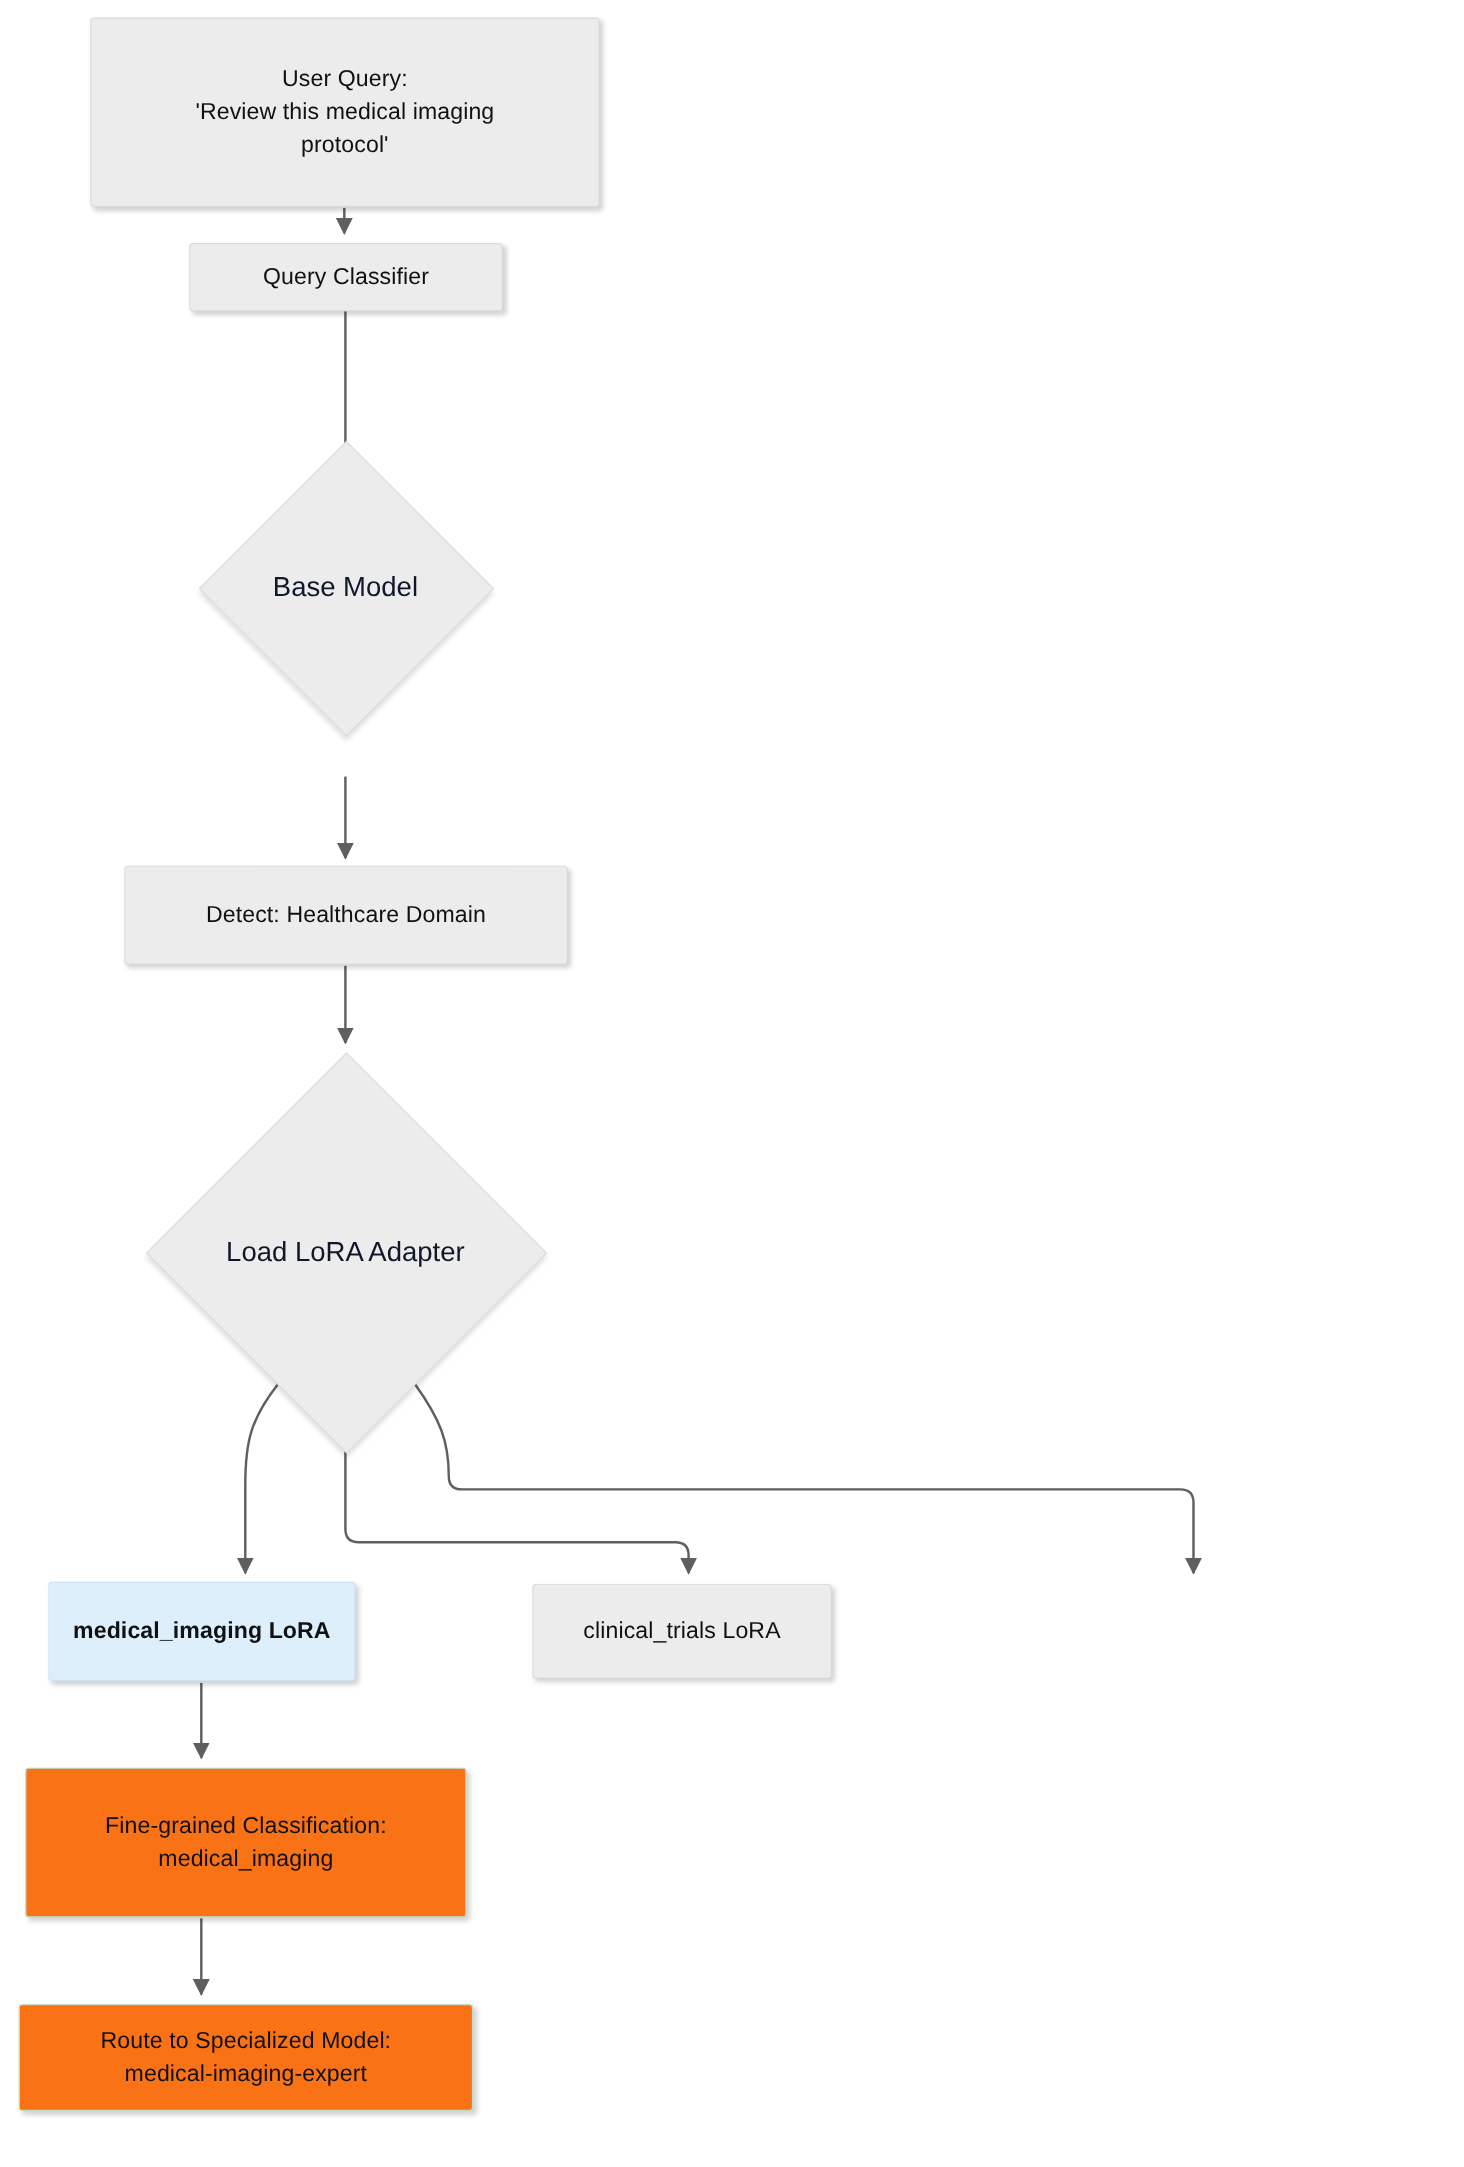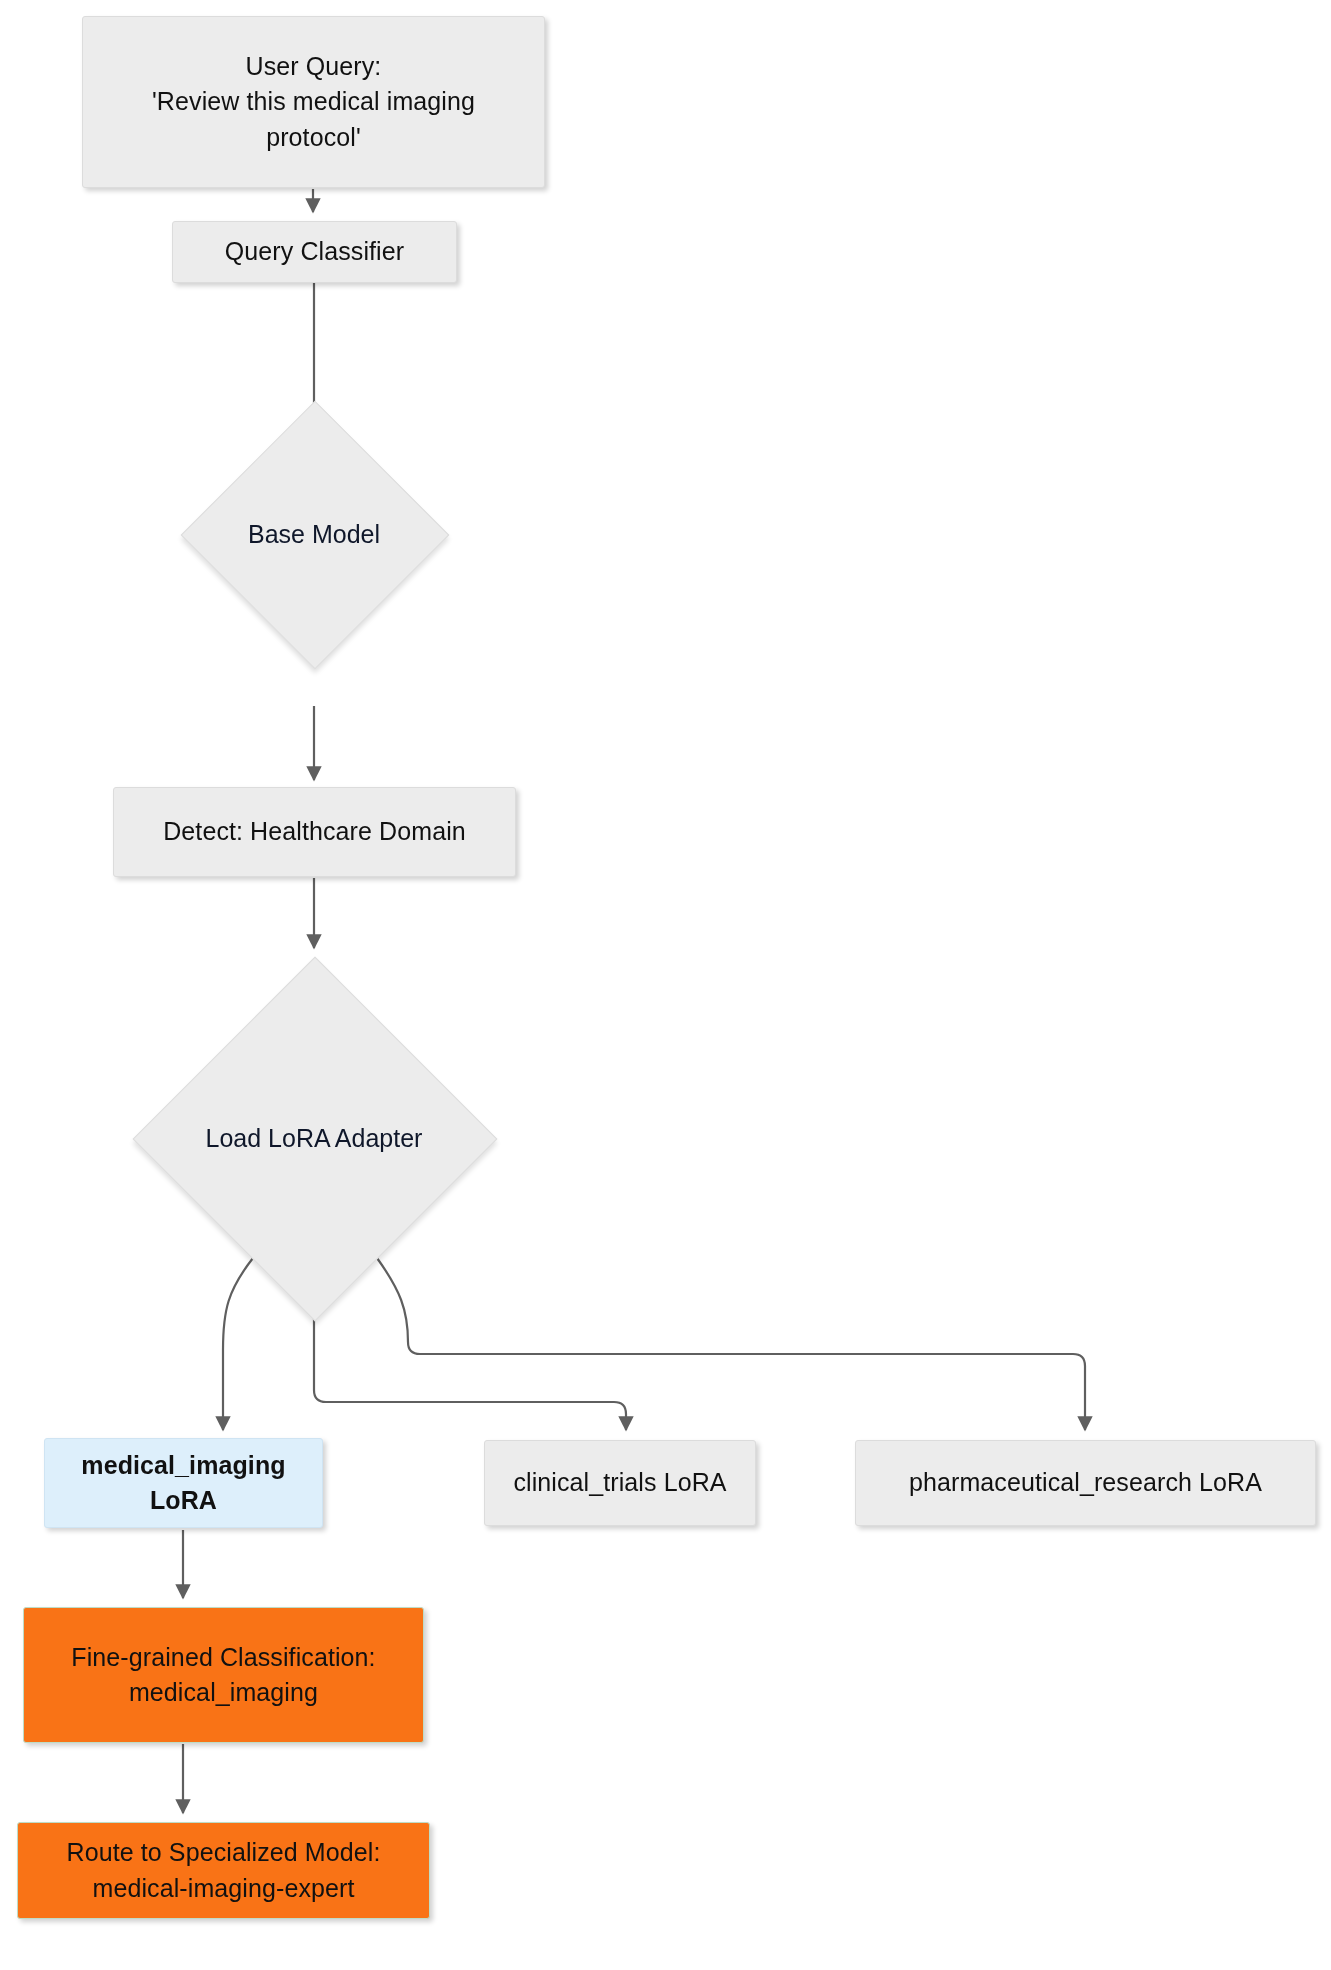--- a/index.html
+++ b/index.html
@@ -26,21 +26,21 @@
     pointer-events: none;
   }
   .node {
     position: absolute;
     box-sizing: border-box;
     display: flex;
     align-items: center;
     justify-content: center;
     text-align: center;
     color: #111111;
-    font-size: 25px;
+    font-size: 21px;
     line-height: 1.42;
     letter-spacing: 0.1px;
   }
   .rect {
     background: #ececec;
     border: 1px solid #dcdcdc;
     border-radius: 3px;
     box-shadow: 3px 3px 5px rgba(0,0,0,0.18);
   }
   .rect.blue {
@@ -139,23 +139,20 @@
   </div>
 
   <div class="node rect blue" style="left:44px; top:1438px; width:279px; height:90px;font-weight:bold;">
     <span class="nodelabel">medical_imaging LoRA</span>
   </div>
 
   <div class="node rect" style="left:484px; top:1440px; width:272px; height:86px;">
     <span class="nodelabel">clinical_trials LoRA</span>
   </div>
 
-  <div class="node rect" style="left:855px; top:1440px; width:461px; height:86px;">
-    <span class="nodelabel">pharmaceutical_research LoRA</span>
-  </div>
 
   <div class="node rect green" style="left:23px; top:1607px; width:401px; height:136px;">
     <span class="nodelabel">Fine-grained Classification:
 medical_imaging</span>
   </div>
 
   <div class="node rect green" style="left:17px; top:1822px; width:413px; height:97px;">
     <span class="nodelabel">Route to Specialized Model:
 medical-imaging-expert</span>
   </div>

